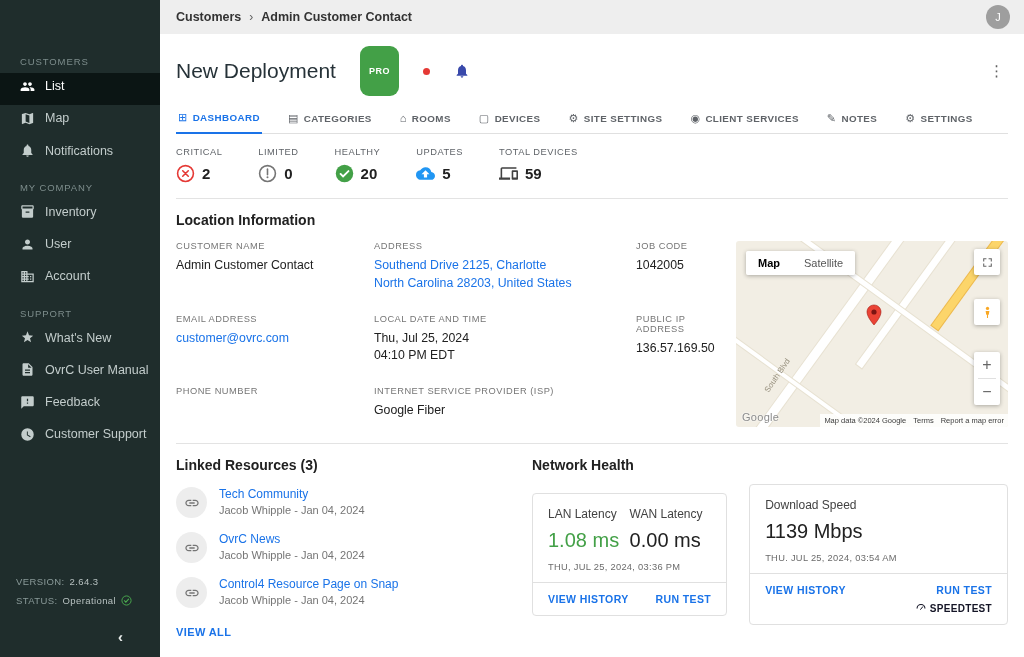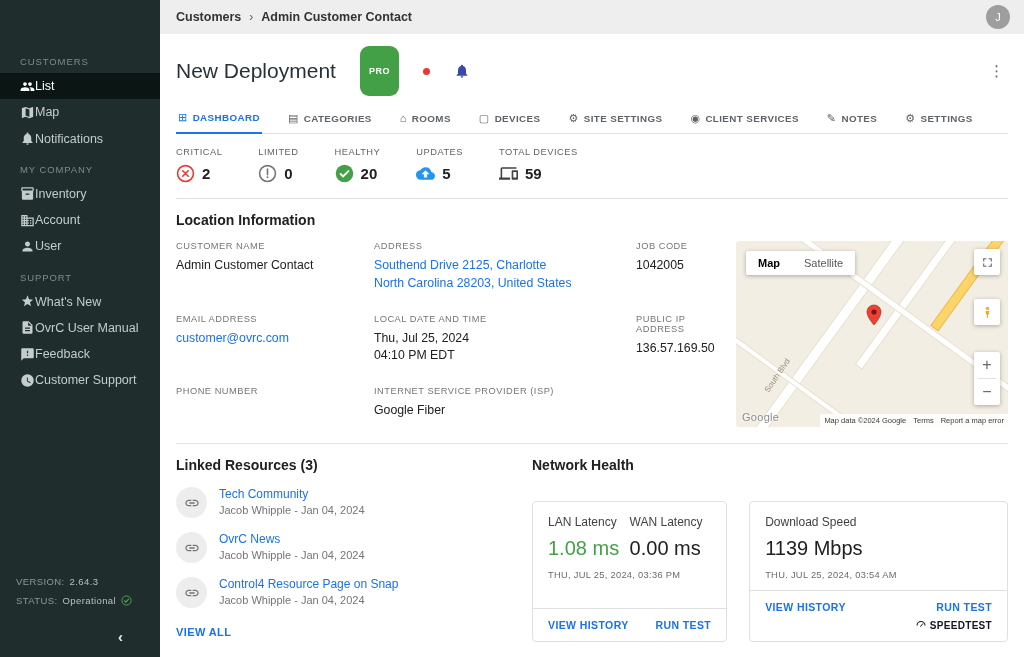--- a/index.html
+++ b/index.html
@@ -3,21 +3,21 @@
 <meta charset="utf-8">
 <style>
   * { box-sizing: border-box; margin: 0; padding: 0; }
   html,body { width:1024px; height:657px; overflow:hidden; }
   body { font-family:"Liberation Sans", sans-serif; display:flex; background:#fff; color:#212121; }
 
   
   .sidebar { width:160px; flex-shrink:0; background:#1f2d2c; color:#c3cdcc; display:flex; flex-direction:column; }
   .sb-space { height:44px; }
   .sb-section-label { font-size:9.5px; letter-spacing:.9px; color:#7d8d8c; padding:12px 0 6px 20px; }
-  .sb-item { display:flex; align-items:center; padding:5px 8px 5px 20px; font-size:12.5px; cursor:pointer; line-height:1.3; }
+  .sb-item { display:flex; align-items:center; gap:10px; padding:5px 8px 11px 20px; font-size:12.5px; cursor:pointer; line-height:1.3; }
   .sb-item.active { background:#0b1514; color:#fff; }
   .sb-icon { width:15px; height:15px; flex-shrink:0; display:inline-flex; }
   .sb-icon svg { width:15px; height:15px; fill:currentColor; }
   .sb-bottom { margin-top:auto; padding:0 0 8px 16px; font-size:9.5px; color:#8a9a99; letter-spacing:.4px; }
   .sb-line { display:flex; align-items:center; gap:5px; margin-bottom:8px; }
   .sb-collapse { text-align:left; padding:6px 0 12px 118px; color:#e8eceb; font-size:15px; font-weight:bold; cursor:pointer; }
 
   
   .main { flex:1; display:flex; flex-direction:column; min-width:0; }
   .topbar { height:34px; flex-shrink:0; background:#eeeeee; display:flex; align-items:center; gap:8px; padding:0 14px 0 16px; }
@@ -76,21 +76,21 @@
   .bottom { display:flex; gap:26px; padding:13px 0 0; }
   .lr-col { width:330px; flex-shrink:0; }
   .lr-item { display:flex; align-items:flex-start; gap:12px; margin-top:14px; }
   .lr-ic { width:31px; height:31px; border-radius:50%; background:#ededed; display:flex; align-items:center; justify-content:center; flex-shrink:0; }
   .lr-ic svg { width:16px; height:16px; fill:#757575; }
   .lr-title { font-size:12px; color:#1a73e8; cursor:pointer; }
   .lr-meta { font-size:11px; color:#757575; margin-top:3px; }
   .view-all { font-size:11px; font-weight:bold; letter-spacing:.4px; color:#1a73e8; margin-top:18px; cursor:pointer; display:inline-block; }
 
   .nh-col { flex:1; min-width:0; }
-  .nh-cards { display:flex; gap:22px; margin-top:28px; }
+  .nh-cards { display:flex; gap:22px; margin-top:11px;align-items:center; }
   .card { border:1px solid #e0e0e0; border-radius:4px; background:#fff; display:flex; flex-direction:column; }
   .card.latency { flex:1; }
   .card.speed { flex:1.33; }
   .card-body { padding:13px 15px 10px; }
   .card-cols { display:flex; }
   .card-col { flex:1; }
   .m-label { font-size:12px; color:#424242; margin-bottom:8px; }
   .m-value { font-size:20px; color:#212121; }
   .m-value.green { color:#43a047; }
   .m-time { font-size:9.3px; letter-spacing:.3px; color:#6b6b6b; margin-top:10px; }
@@ -137,32 +137,32 @@
     <span class="sb-icon">
         <svg viewBox="0 0 24 24">
           <path d="M20 2H4c-1 0-2 .9-2 2v3.01c0 .72.43 1.34 1 1.69V20c0 1.1 1.1 2 2 2h14c.9 0 2-.9 2-2V8.7c.57-.35 1-.97 1-1.69V4c0-1.1-1-2-2-2zm-5 12H9v-2h6v2zm5-7H4V4h16v3z"></path>
         </svg>
       </span>
     <span>Inventory</span>
   </div>
   <div class="sb-item">
     <span class="sb-icon">
         <svg viewBox="0 0 24 24">
+          <path d="M12 12c2.21 0 4-1.79 4-4s-1.79-4-4-4-4 1.79-4 4 1.79 4 4 4zm0 2c-2.67 0-8 1.34-8 4v2h16v-2c0-2.66-5.33-4-8-4z"></path>
+        </svg>
+      </span>
+    <span>User</span>
+  </div>
+  <div class="sb-item">
+    <span class="sb-icon">
+        <svg viewBox="0 0 24 24">
           <path d="M12 7V3H2v18h20V7H12zM6 19H4v-2h2v2zm0-4H4v-2h2v2zm0-4H4V9h2v2zm0-4H4V5h2v2zm4 12H8v-2h2v2zm0-4H8v-2h2v2zm0-4H8V9h2v2zm0-4H8V5h2v2zm10 12h-8v-2h2v-2h-2v-2h2v-2h-2V9h8v10zm-2-8h-2v2h2v-2zm0 4h-2v2h2v-2z"></path>
         </svg>
       </span>
     <span>Account</span>
-  </div>
-  <div class="sb-item">
-    <span class="sb-icon">
-        <svg viewBox="0 0 24 24">
-          <path d="M12 12c2.21 0 4-1.79 4-4s-1.79-4-4-4-4 1.79-4 4 1.79 4 4 4zm0 2c-2.67 0-8 1.34-8 4v2h16v-2c0-2.66-5.33-4-8-4z"></path>
-        </svg>
-      </span>
-    <span>User</span>
   </div>
 
   <div class="sb-section-label">SUPPORT</div>
   <div class="sb-item">
     <span class="sb-icon">
         <svg viewBox="0 0 24 24">
           <path d="M12 2l2.4 6.2L21 9l-5 4.1 1.7 6.4L12 16l-5.7 3.5L8 13.1 3 9l6.6-.8z"></path>
         </svg>
       </span>
     <span>What's New</span>

